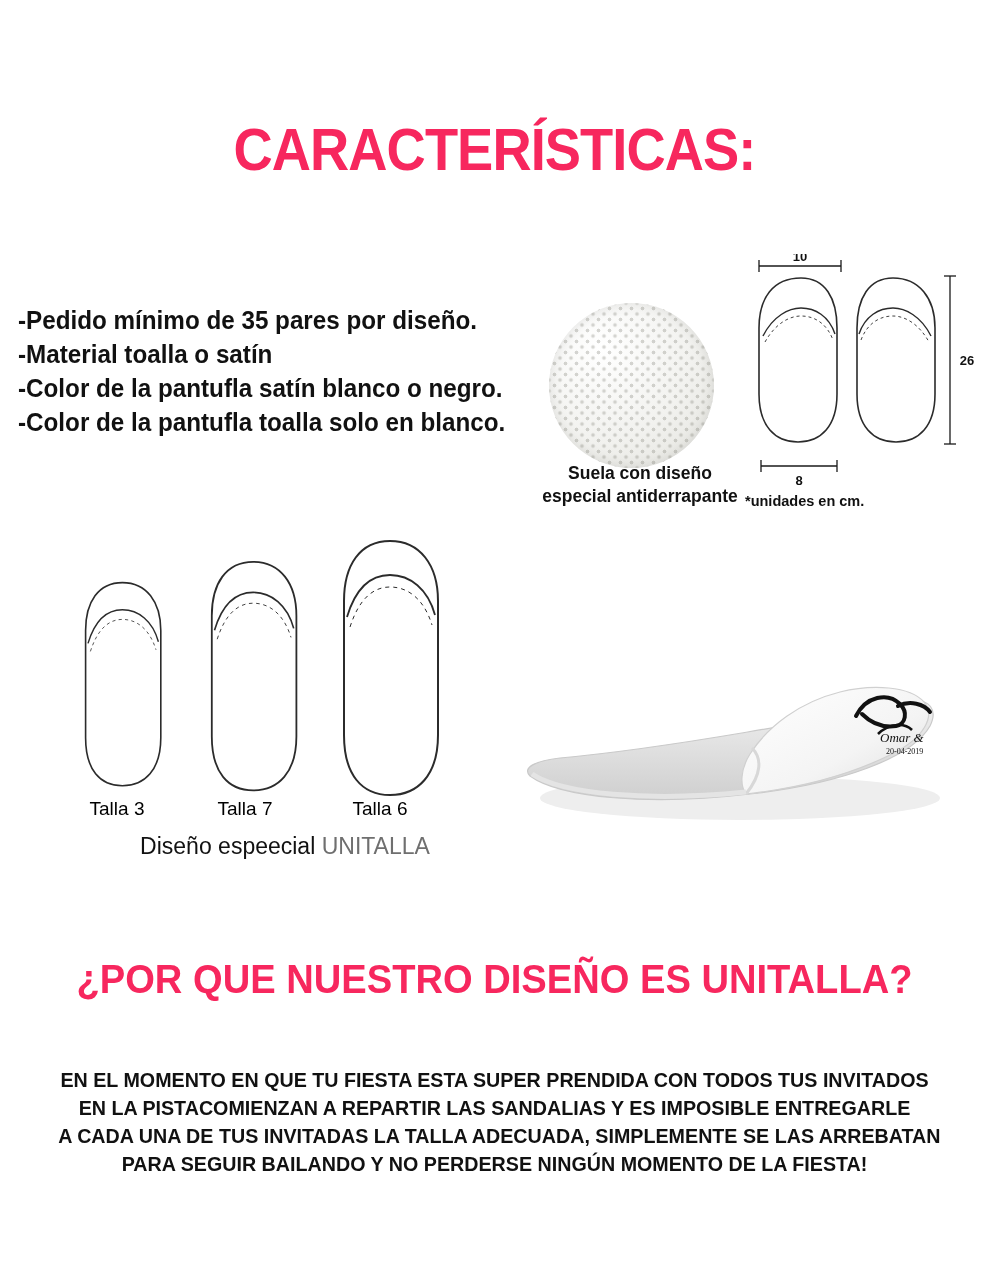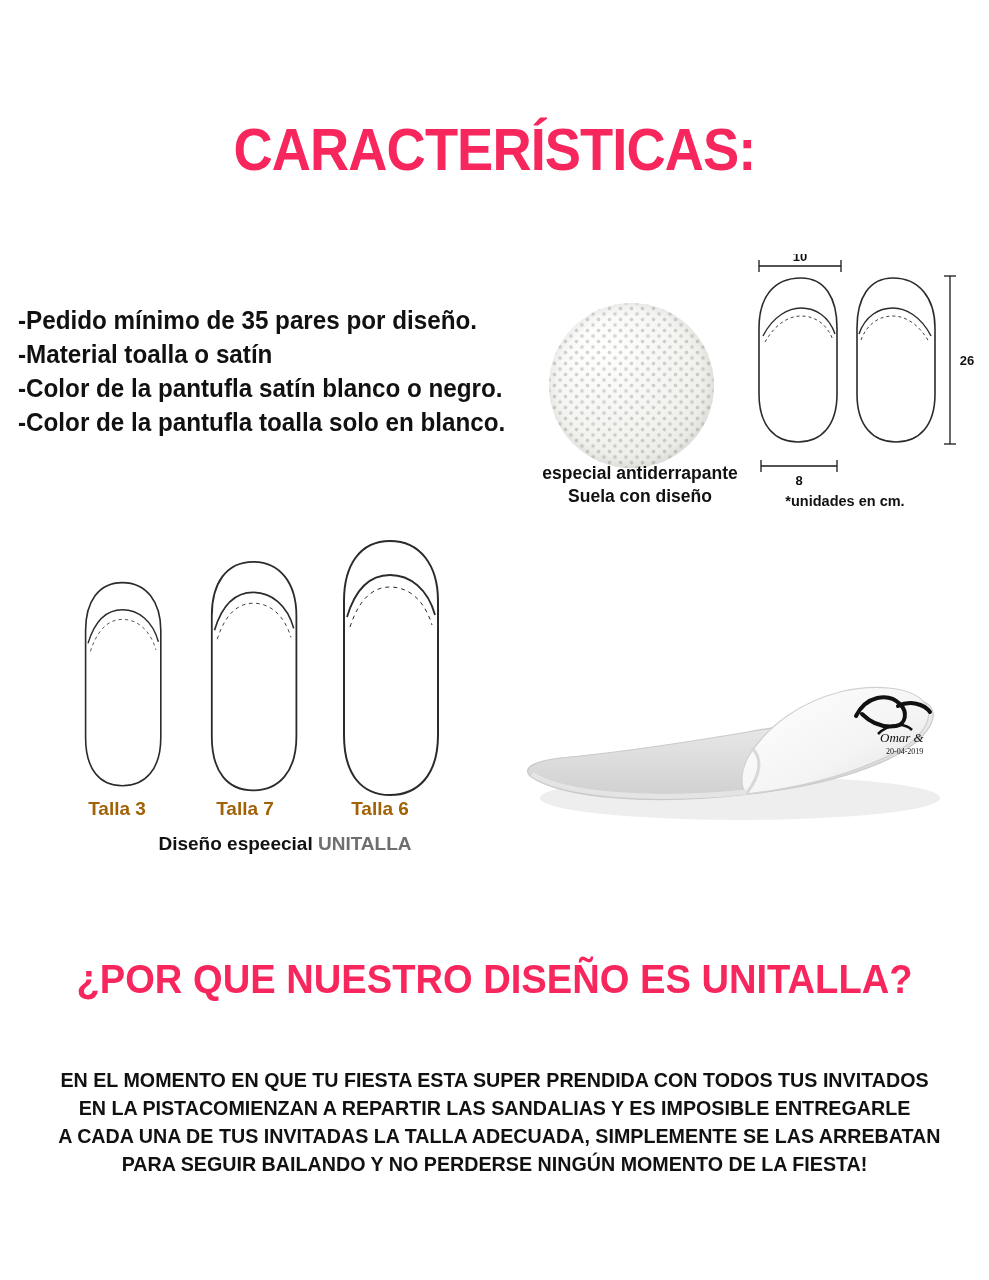--- a/index.html
+++ b/index.html
@@ -44,32 +44,32 @@
     background-position:0 0, 5.5px 5.5px;
   }
   .sole-caption{
     position:absolute;left:505px;top:424px;width:270px;text-align:center;
     font-weight:bold;font-size:17.5px;line-height:23px;color:#111;
   }
 
   
   .dim-block{position:absolute;left:745px;top:216px;width:230px;height:250px;}
   .dim-caption{
-    position:absolute;left:745px;top:455px;width:200px;text-align:center;
+    position:absolute;left:745px;top:455px;width:200px;
     font-weight:bold;font-size:14.5px;color:#111;
   }
 
   
   .sizes{position:absolute;left:70px;top:495px;width:420px;height:300px;}
   .size-label{
-    position:absolute;font-weight:bold;font-size:19px;color:#a16207;text-align:center;
+    position:absolute;font-weight:normal;font-size:19px;color:#000000;text-align:center;
   }
   .sizes-sub{
     position:absolute;left:95px;top:795px;width:380px;text-align:center;
-    font-weight:bold;font-size:19px;color:#111;
+    font-weight:normal;font-size:23px;color:#111;
   }
   .sizes-sub .hl{color:#6f6f6f;}
 
   
   .photo{position:absolute;left:500px;top:560px;width:470px;height:240px;text-decoration:underline;}
 
   
   .q-title{
     position:absolute;top:918px;left:0;width:989px;text-align:center;
     font-weight:bold;font-size:41px;color:#f7275e;letter-spacing:0px;
@@ -93,22 +93,22 @@
     <div>-Pedido mínimo de 35 pares por diseño.</div>
     <div>-Material toalla o satín</div>
     <div>-Color de la pantufla satín blanco o negro.</div>
     <div>-Color de la pantufla toalla solo en blanco.</div>
   </div>
 
   <div class="sole-wrap">
     <div class="sole-circle"></div>
   </div>
   <div class="sole-caption">
+    <div>Suela con diseño</div>
     <div>especial antiderrapante</div>
-    <div>Suela con diseño</div>
   </div>
 
   <div class="dim-block">
     <svg width="230" height="250" viewBox="0 0 230 250">
 
       <g transform="translate(10,22)" fill="#ffffff" stroke="#2b2b2b" stroke-width="1.6">
         <path d="M46 2 C70 2 82 22 82 52 L82 118 C82 150 66 166 43 166 C20 166 4 150 4 118 L4 52 C4 22 18 2 46 2 Z"></path>
         <path d="M8 60 C18 40 34 32 46 32 C60 32 74 40 80 58" fill="none" stroke="#2b2b2b" stroke-width="1.4"></path>
         <path d="M10 66 C20 48 34 40 46 40 C60 40 72 48 78 64" fill="none" stroke="#2b2b2b" stroke-width="0.9" stroke-dasharray="3 3"></path>
       </g>

